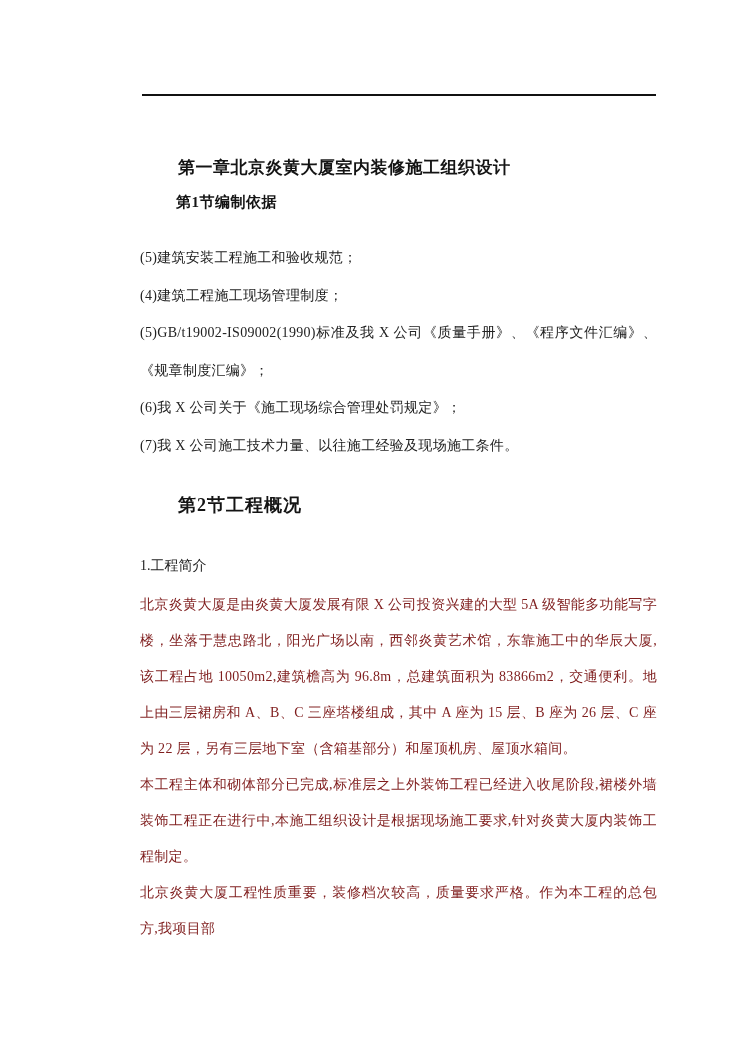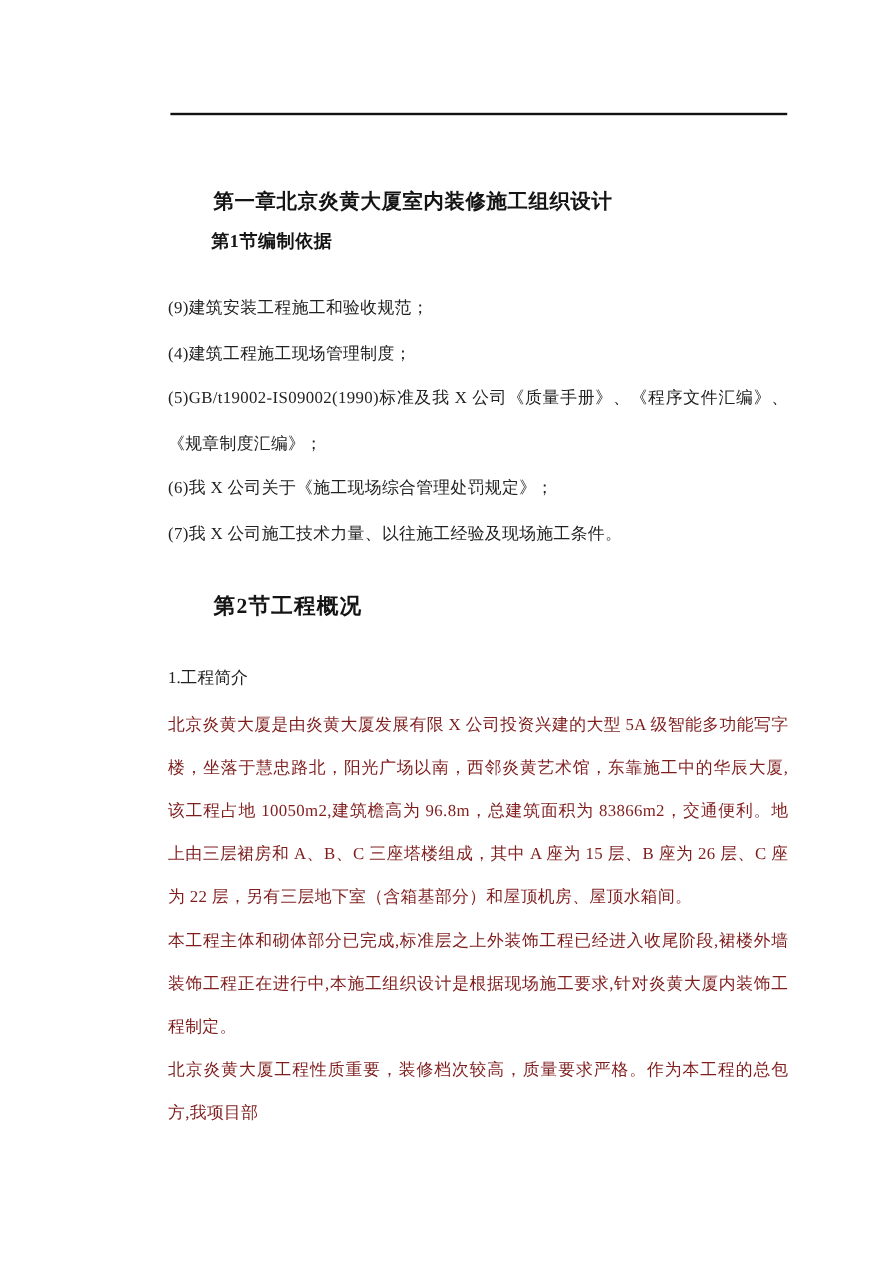--- a/index.html
+++ b/index.html
@@ -91,21 +91,21 @@
 
 <div class="page">
   <div class="header-rule"></div>
 
   <div class="content">
     <h1 class="doc-title">第一章北京炎黄大厦室内装修施工组织设计</h1>
 
     <h2 class="section1-heading">第1节编制依据</h2>
 
     <div class="item-list">
-      <p>(9)建筑安装工程施工和验收规范；</p>
+      <p>(5)建筑安装工程施工和验收规范；</p>
       <p>(4)建筑工程施工现场管理制度；</p>
       <p>(5)GB/t19002-IS09002(1990)标准及我 X 公司《质量手册》、《程序文件汇编》、《规章制度汇编》；</p>
       <p>(6)我 X 公司关于《施工现场综合管理处罚规定》；</p>
       <p>(7)我 X 公司施工技术力量、以往施工经验及现场施工条件。</p>
     </div>
 
     <h2 class="section2-heading">第2节工程概况</h2>
 
     <p class="subheading">1.工程简介</p>
 

